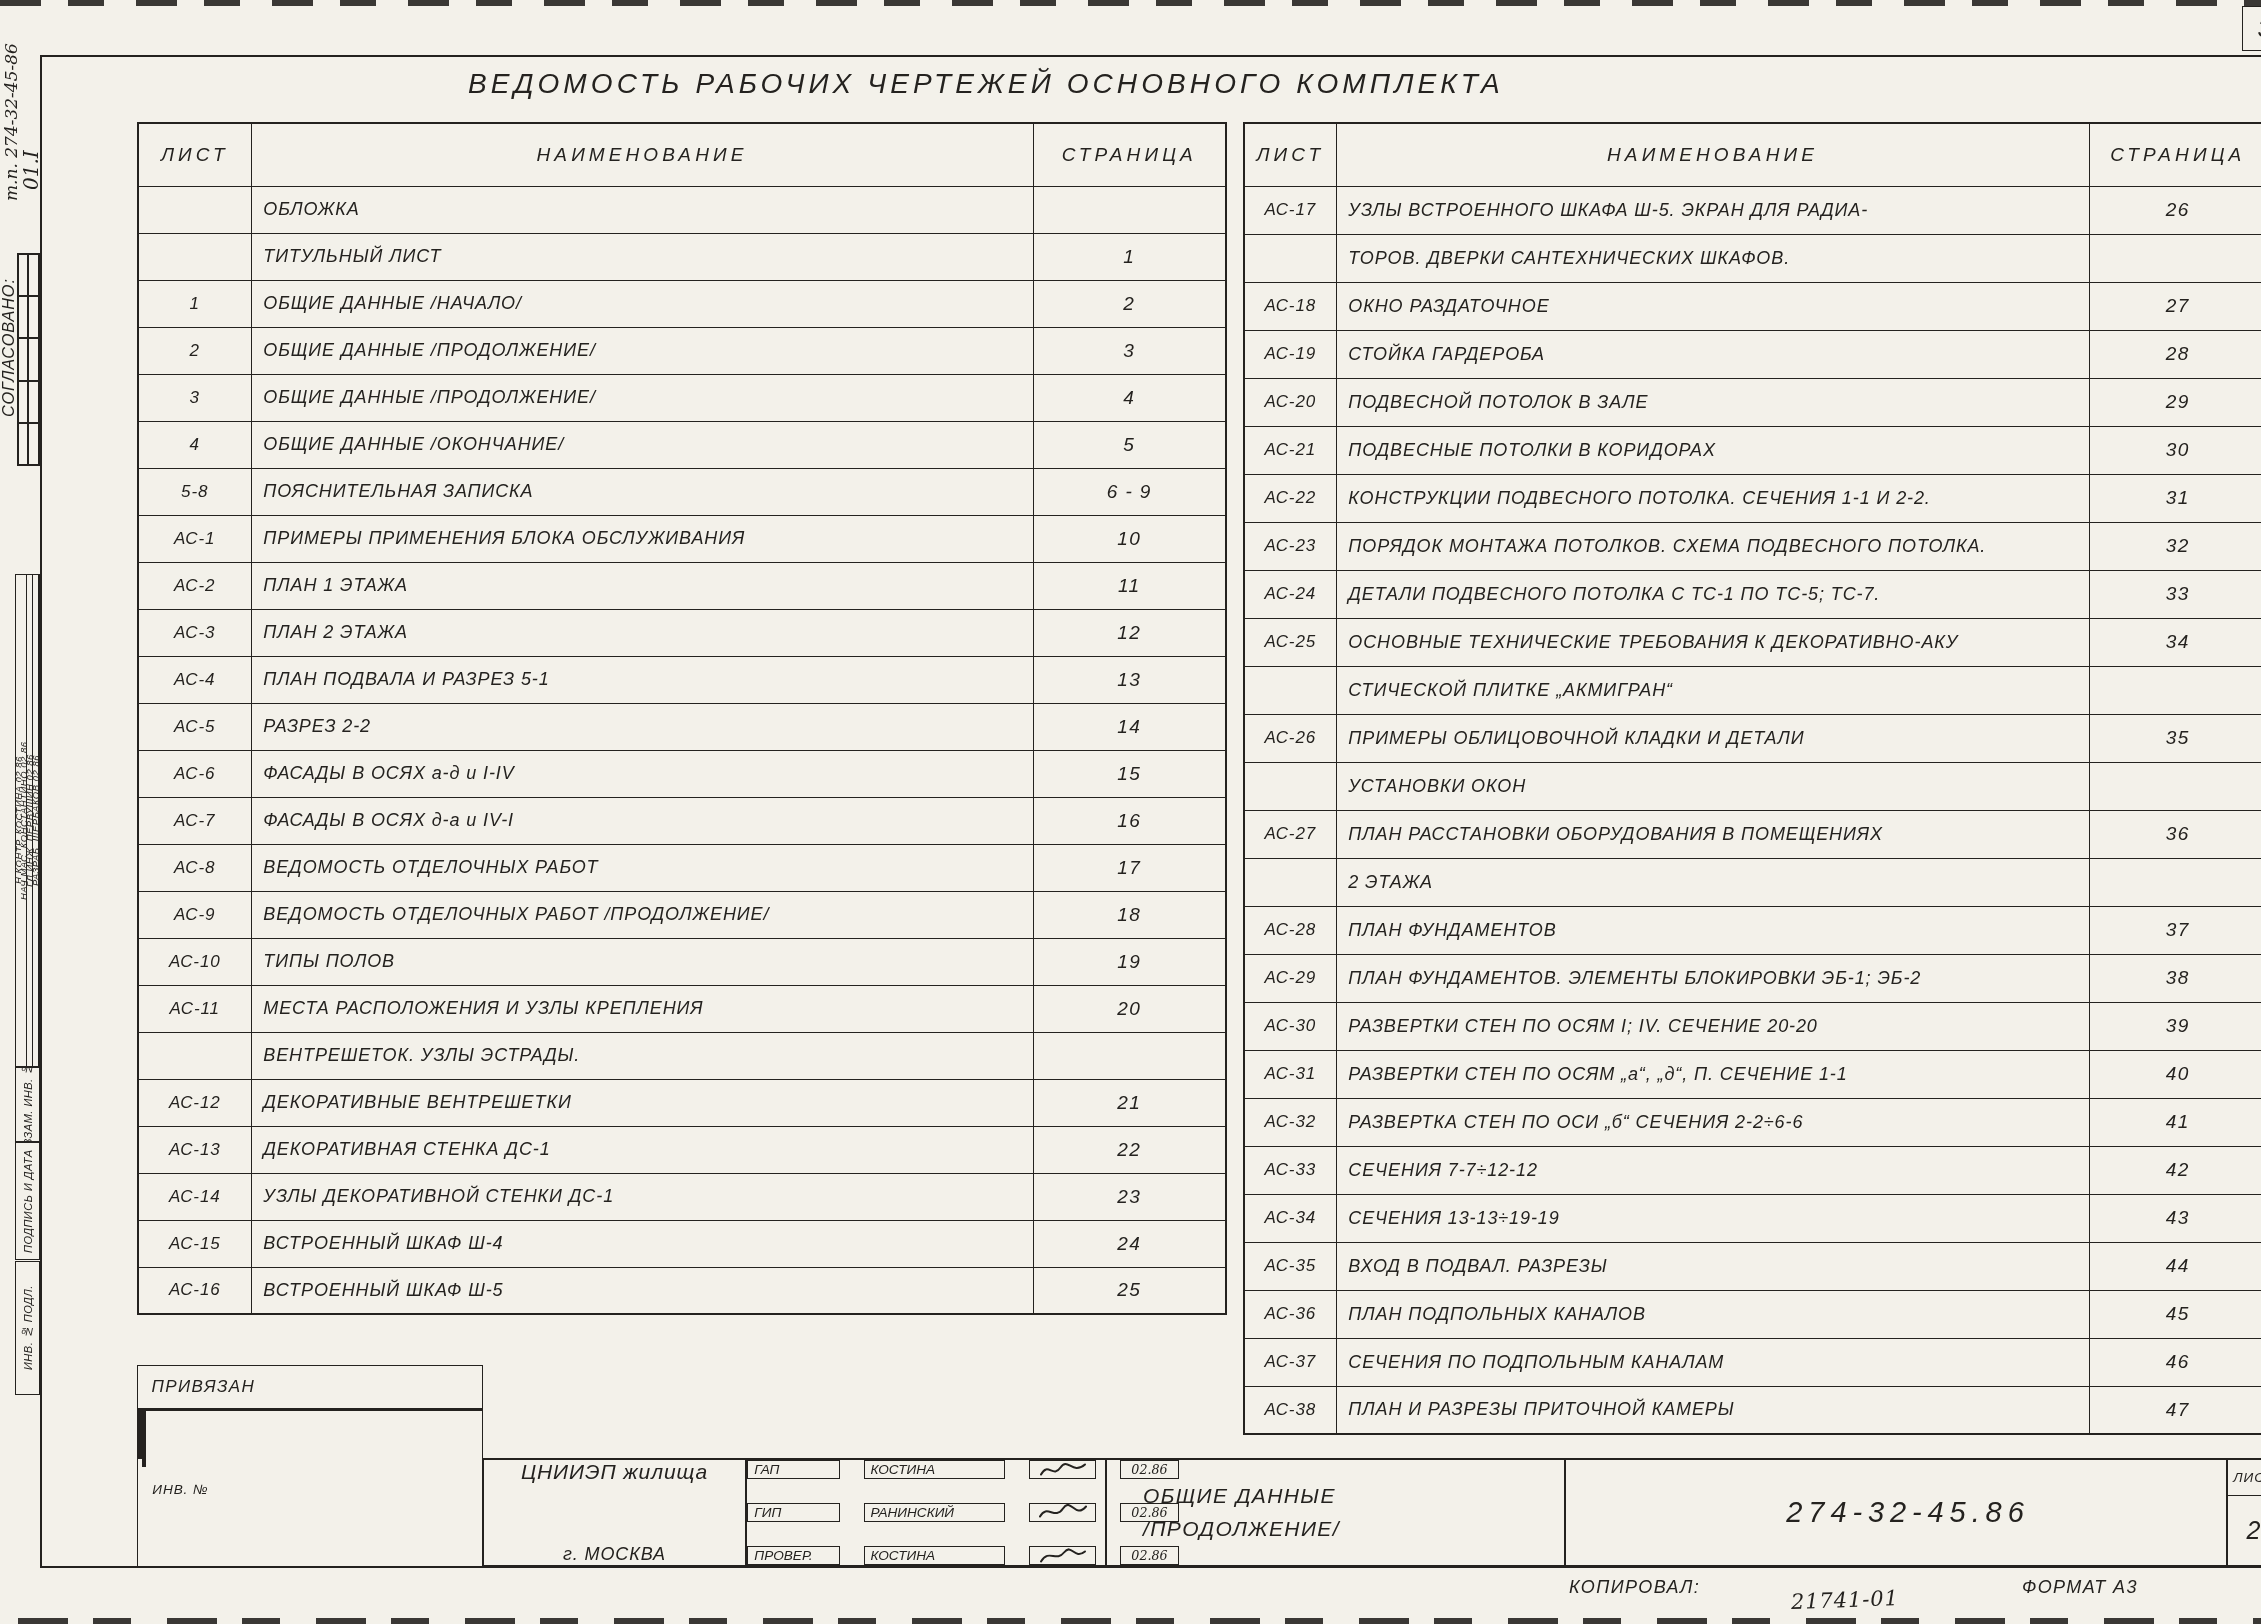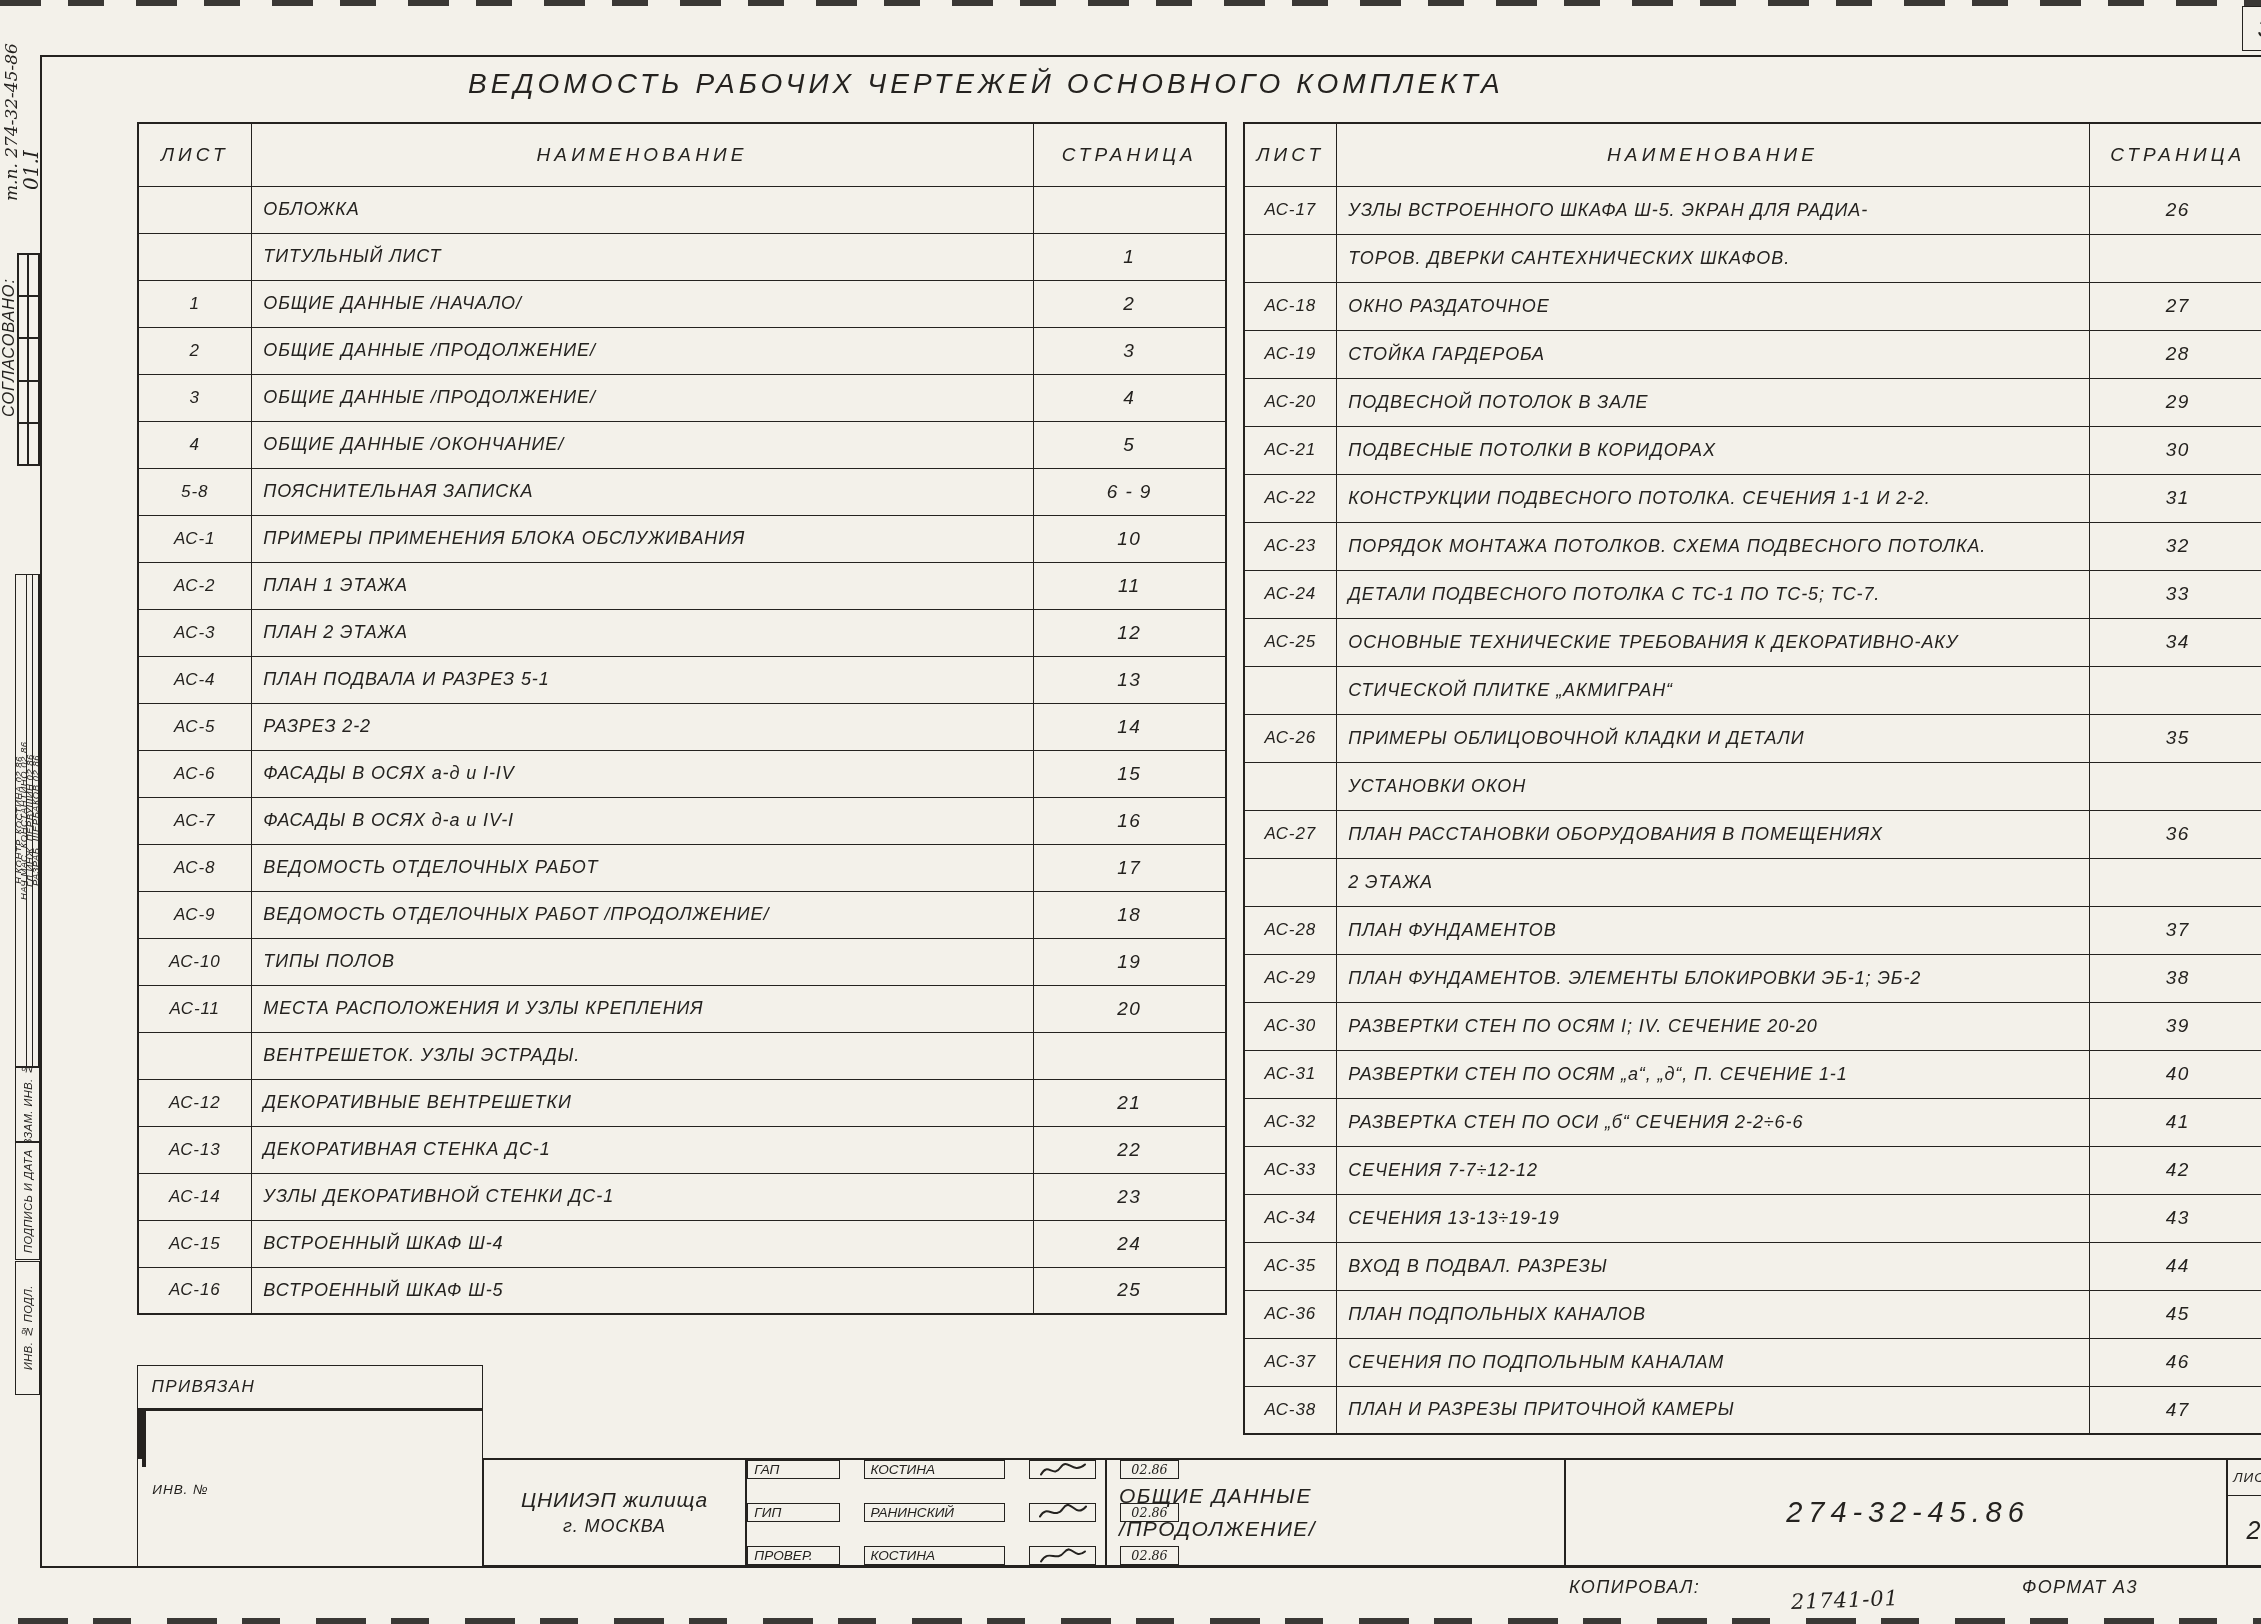--- a/index.html
+++ b/index.html
@@ -74,32 +74,32 @@
   .bl-row{display:flex;border-top:1.4px solid var(--ink);}
   .bl-row:first-child{border-top:none;}
   .bl-r1{height:49px;} .bl-r2{height:57px;} .bl-r3{flex:1;align-items:center;}
   .bl-cell{flex:1;border-left:1.4px solid var(--ink);}
   .bl-cell:first-child{border-left:none;}
   .bl-inv{padding-left:6.3px;font-size:13.6px;letter-spacing:0.9px;}
 
   
   .titleblock{position:absolute;left:482px;top:1458px;width:1799px;height:109px;border:2.7px solid var(--ink);
     display:flex;background:var(--paper);}
-  .tb-org{width:263px;border-right:2.3px solid var(--ink);display:flex;flex-direction:column;align-items:center;justify-content:center;gap:4.5px;}
+  .tb-org{width:263px;border-right:2.3px solid var(--ink);display:flex;flex-direction:column;align-items:center;justify-content:space-between;gap:4.5px;}
   .tb-org-name{font-size:21px;letter-spacing:0.9px;}
   .tb-org-city{font-size:18px;letter-spacing:0.9px;}
   .tb-sigs{width:360px;border-right:2.3px solid var(--ink);display:grid;
     grid-template-columns:93px 141px 67px 59px;grid-auto-rows:1fr;gap:24px;}
   .sig-cell{border:0.9px solid var(--ink);display:flex;align-items:center;overflow:hidden;white-space:nowrap;}
   .sig-role{padding-left:6.3px;font-size:13.6px;}
   .sig-name{padding-left:5.4px;font-size:13.6px;}
   .sig-sg{justify-content:center;}
   .sig-dt{justify-content:center;font-size:12.7px;}
   .tb-doctitle{width:459px;border-right:2.3px solid var(--ink);display:flex;flex-direction:column;justify-content:center;
-    padding-left:12px;font-size:21px;letter-spacing:1.4px;gap:8.1px;}
+    padding-left:36px;font-size:21px;letter-spacing:1.4px;gap:8.1px;}
   .tb-docnum{width:638px;border-right:2.3px solid var(--ink);display:flex;align-items:center;justify-content:center;
     font-size:29px;letter-spacing:5.9px;margin-left:24px;}
   .tb-sheetbox{flex:1;display:flex;flex-direction:column;}
   .tb-sheet-label{height:36px;border-bottom:1.8px solid var(--ink);display:flex;align-items:center;justify-content:center;font-size:13.6px;letter-spacing:0.9px;}
   .tb-sheet-num{flex:1;display:flex;align-items:center;justify-content:center;font-size:25px;}
 
   .squiggle{width:50px;height:21px;}
 
   
   .f-copied{position:absolute;left:1569px;top:1577px;font-size:18px;letter-spacing:1.4px;}

